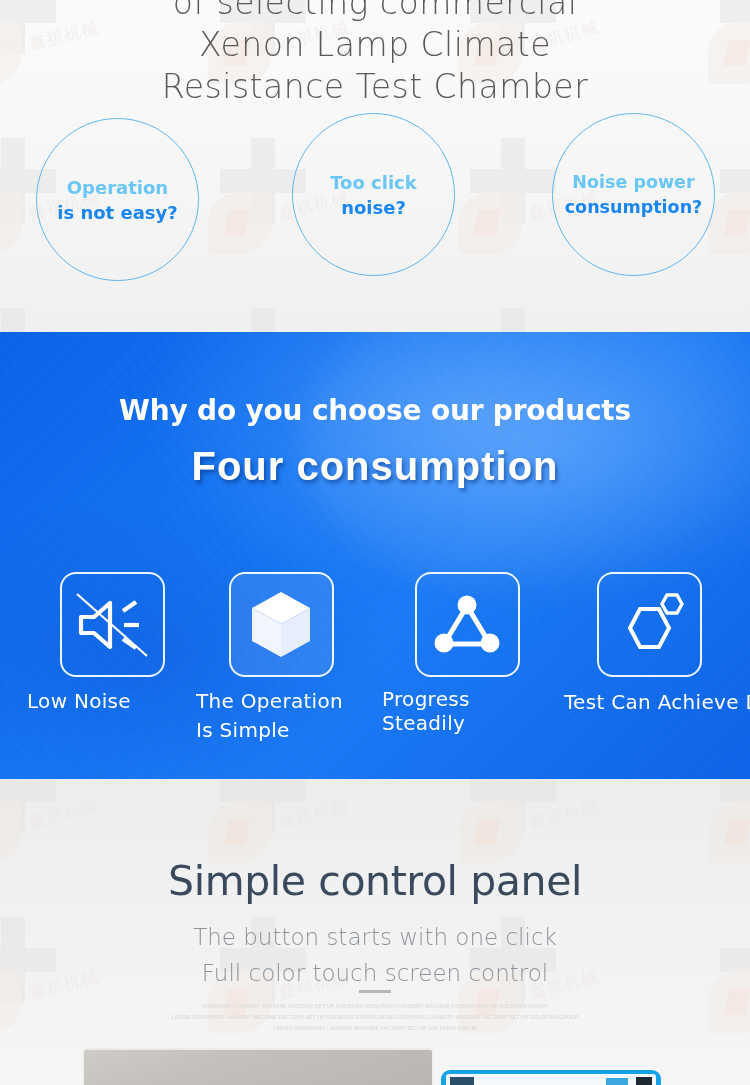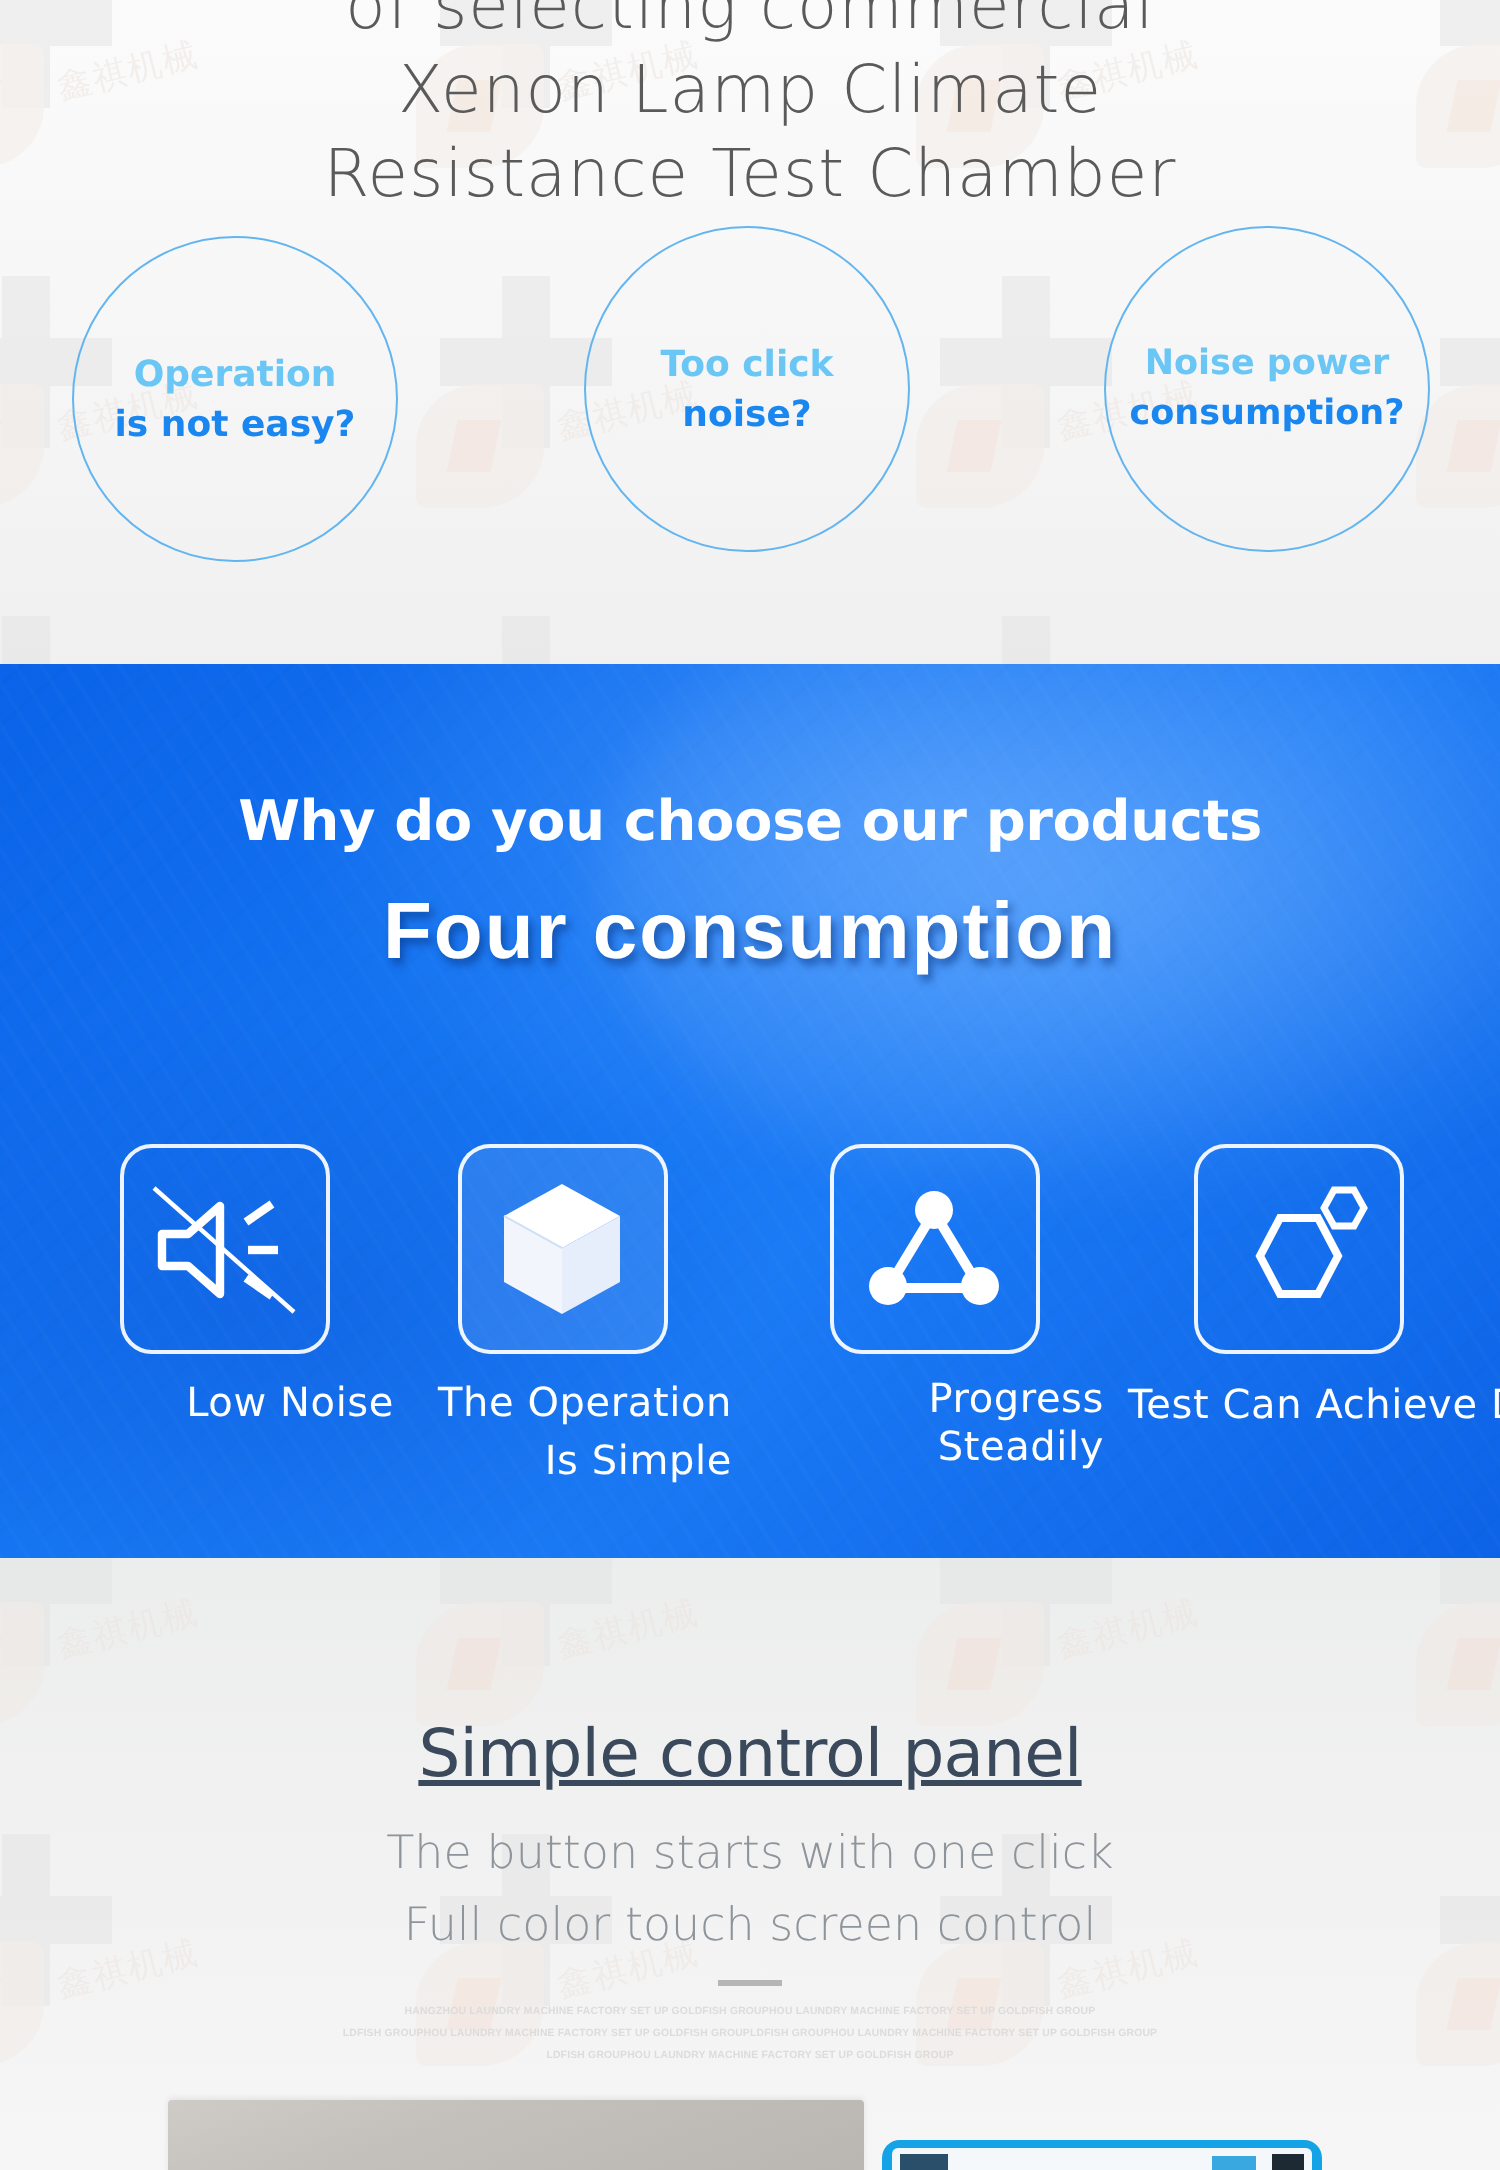--- a/index.html
+++ b/index.html
@@ -160,21 +160,21 @@
   .blue-h2 .ln { display: block; }
 
   .adv-row {
     position: absolute;
     left: 0; top: 240px;
     width: 750px; height: 200px;
   }
   .adv {
     position: absolute;
     width: 170px;
-    text-align: right;
+    text-align: left;
   }
   .adv.a1 { left: 27px;  }
   .adv.a2 { left: 196px; }
   .adv.a3 { left: 382px; }
   .adv.a4 { left: 564px; }
 
   .adv-box {
     width: 105px; height: 105px;
     margin: 0 auto;
     border: 2px solid rgba(255,255,255,.92);
@@ -203,27 +203,26 @@
     width: 750px; height: 306px;
     background: linear-gradient(180deg,#eceded 0%, #f1f1f1 40%, #f6f6f6 100%);
     overflow: hidden;
   }
   .panel-title {
     position: absolute; left: 0; top: 78px;
     width: 750px; text-align: center;
     color: #3a4a5c;
     font-family: "DejaVu Sans", sans-serif;
     font-weight: 400;
-    font-size: 33px;
+    font-size: 41px;
     letter-spacing: -.4px;
     white-space: nowrap;
-    text-decoration: underline;
   }
   .panel-sub {
-    position: absolute; left: 0; top: 130px;
+    position: absolute; left: 0; top: 140px;
     width: 750px; text-align: center;
     color: #8e949b;
     font-family: "DejaVu Sans", sans-serif;
     font-weight: 300;
     font-size: 23px;
     line-height: 36px;
     white-space: nowrap;
   }
   .panel-sub .ln { display: block; }
   .panel-div {

